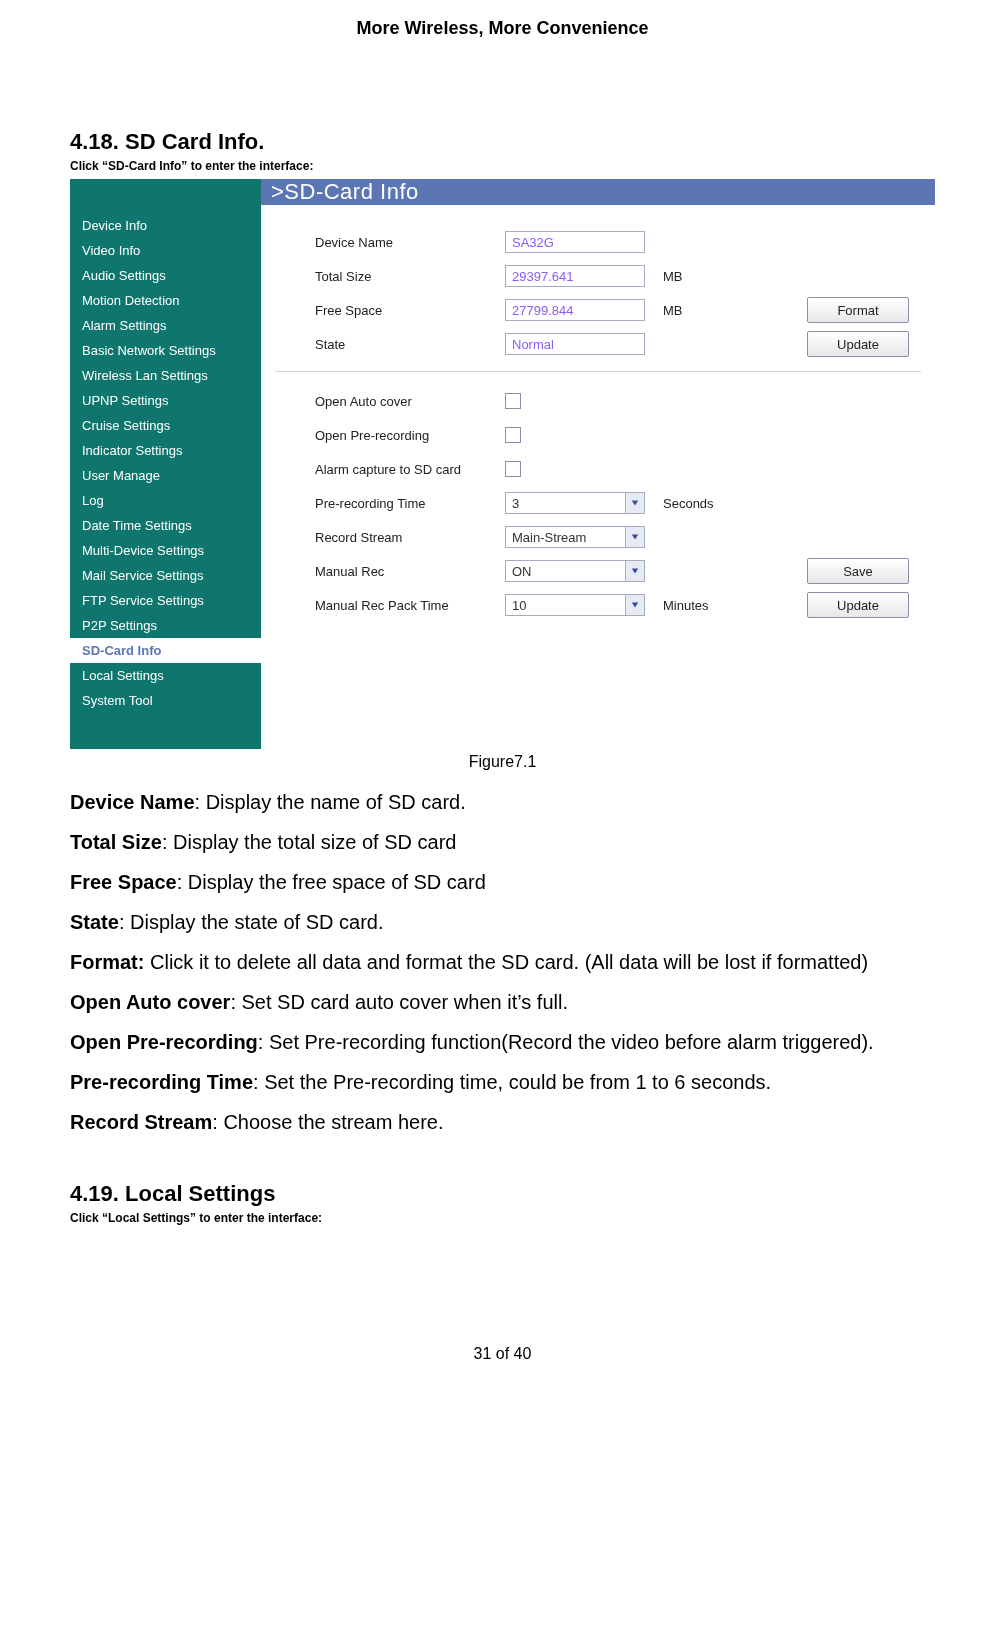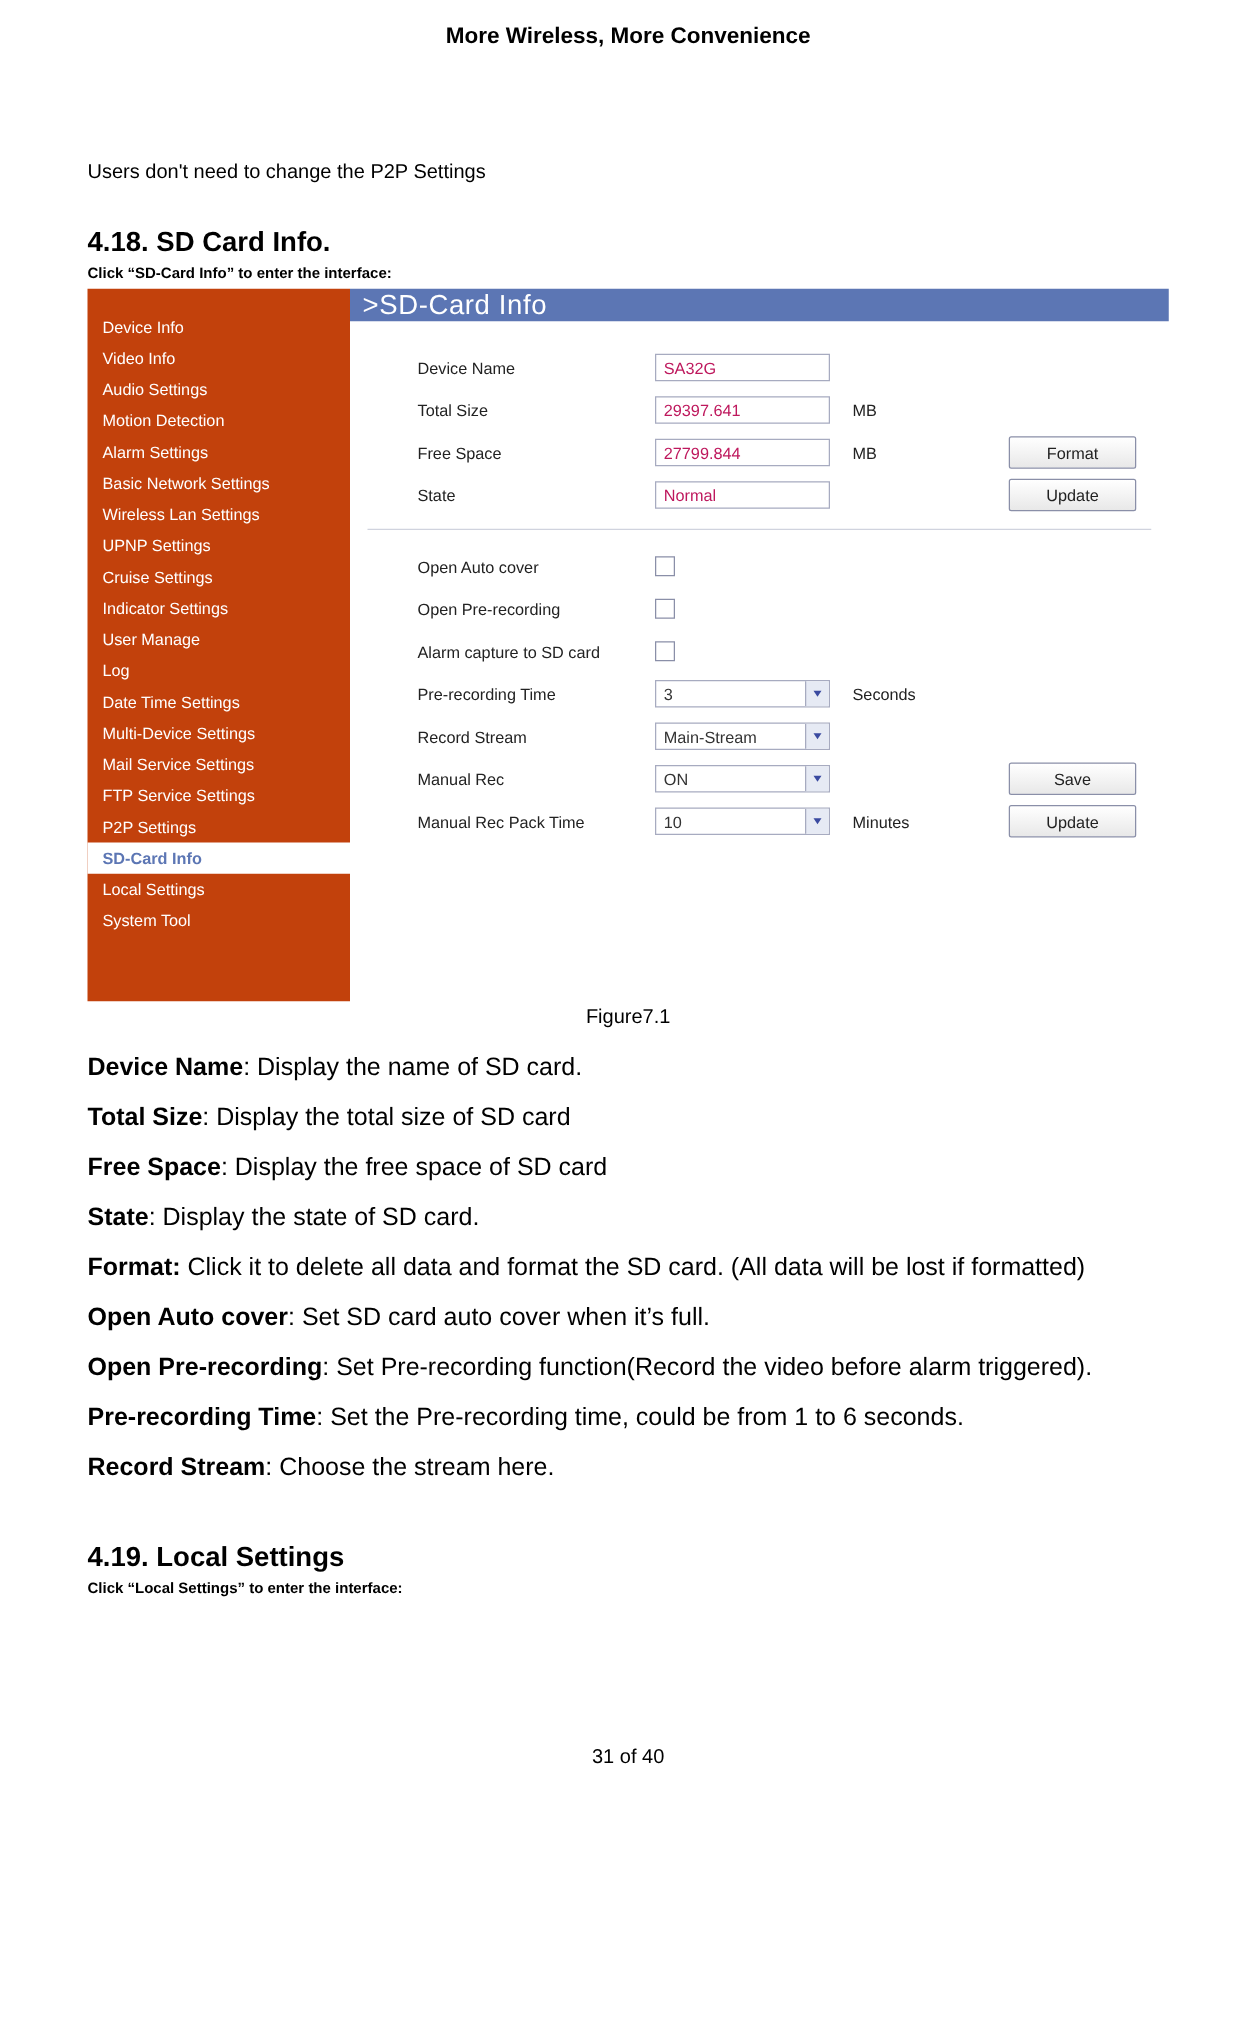--- a/index.html
+++ b/index.html
@@ -35,25 +35,25 @@
     margin-bottom: 6px;
     font-weight: bold;
   }
   
   .shot {
     display: flex;
     border: none;
     margin-top: 4px;
   }
   .sidebar {
-    width: 210px;
-    background: #c2410c;
+    width: 191px;
+    background: #0f766e;
     color: #fff;
     font-size: 13px;
-    padding-top: 18px;
+    padding-top: 34px;
     min-height: 570px;
     box-sizing: border-box;
   }
   .sidebar-item {
     padding: 5px 10px 5px 12px;
     white-space: nowrap;
     cursor: pointer;
   }
   .sidebar-item.active {
     background: #fff;
@@ -86,21 +86,21 @@
     padding-left: 40px;
   }
   .field-input {
     width: 140px;
     height: 22px;
     border: 1px solid #a7abc0;
     background: #fff;
     font-size: 13px;
     padding: 0 6px;
     box-sizing: border-box;
-    color: #be185d;
+    color: #8b5cf6;
   }
   .dropdown {
     width: 140px;
     height: 22px;
     border: 1px solid #a7abc0;
     background: #fff;
     box-sizing: border-box;
     display: flex;
     align-items: center;
     justify-content: space-between;
@@ -170,21 +170,20 @@
     margin-top: 120px;
   }
 </style>
 </head>
 <body>
 
 <div class="page">
 
   <div class="page-header">More Wireless, More Convenience</div>
 
-  <div class="section-intro">Users don't need to change the P2P Settings</div>
 
   <h2 class="section">4.18. SD Card Info.</h2>
   <div class="click-intro">
     <span>Click “</span><strong>SD-Card Info</strong><span>” to enter the interface:</span>
   </div>
 
   <div class="shot">
     <div class="sidebar" id="sidebar">
         <div class="sidebar-item">Device Info</div>
         <div class="sidebar-item">Video Info</div>

